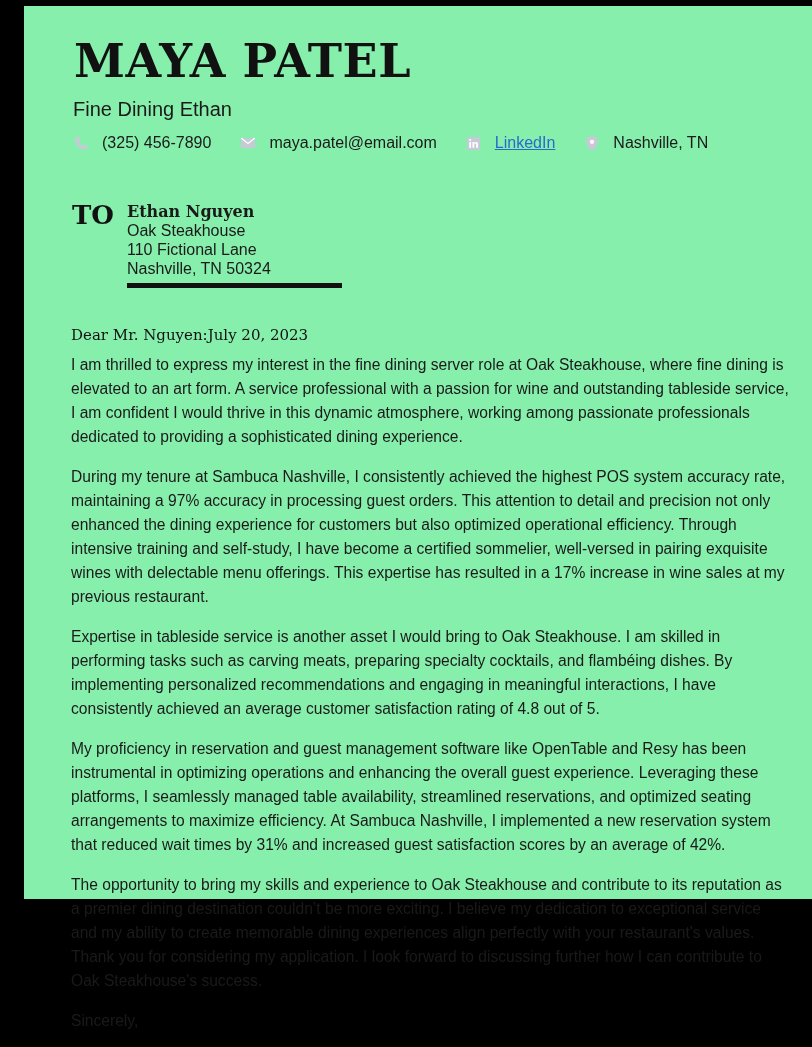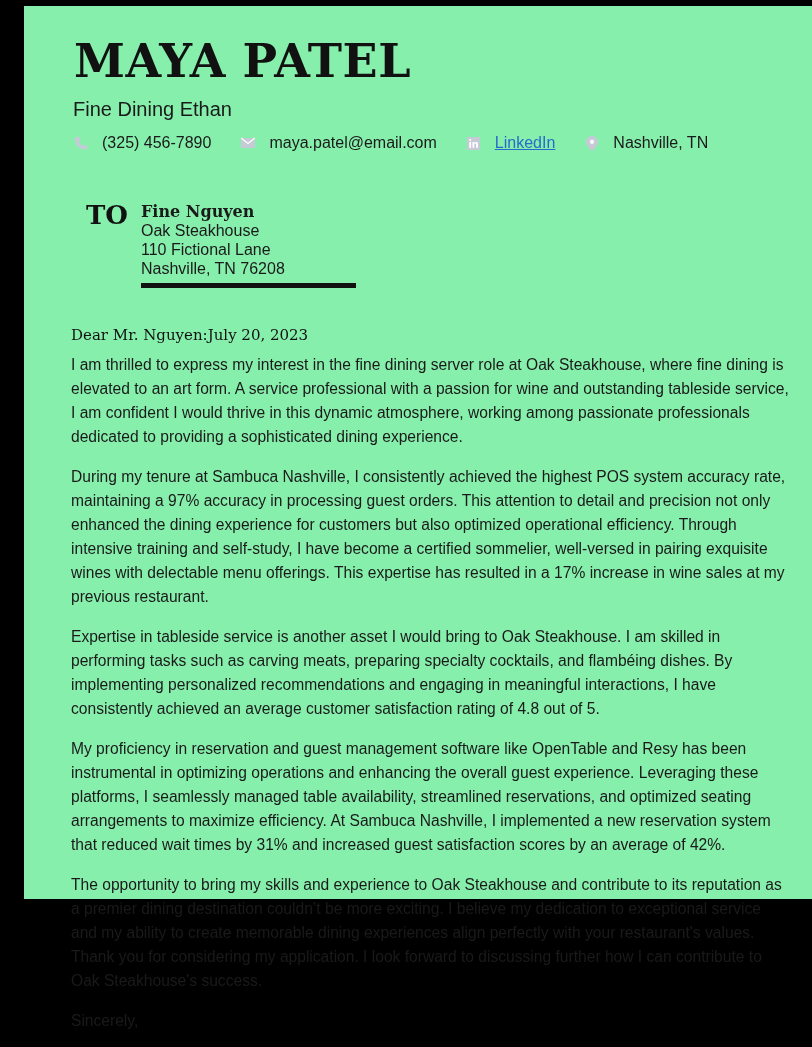--- a/index.html
+++ b/index.html
@@ -30,21 +30,21 @@
     }
     .contacts {
       position: absolute; left: 50px; top: 128px;
       display: flex; align-items: center;
       font-size: 16px; color: #1a1a1a;
     }
     .contact { display: flex; align-items: center; margin-right: 30px; justify-content: center; }
     .contact .icon { width: 14px; height: 14px; margin-right: 14px; display: inline-flex; align-items: center; justify-content: center; }
     .contact a { color: #2a6acb; text-decoration: underline; }
     .to-block {
-      position: absolute; left: 62px; top: 196px;
+      position: absolute; left: 48px; top: 196px;
       display: flex;
     }
     .to-label {
       font-size: 26px; font-weight: bold; color: #111;
       width: 55px; line-height: 1;
     }
     .recipient { font-size: 16px; line-height: 19px; color: #1a1a1a; }
     .recipient .rname { font-weight: bold; font-size: 16px; }
     .recipient .rule {
       width: 215px; height: 5px; background: #111; margin-top: 5px;
@@ -105,24 +105,24 @@
             <circle cx="6" cy="5.8" r="2.1" fill="#fff"></circle>
           </svg>
       </span>
       <span>Nashville, TN</span>
     </div>
   </div>
 
   <div class="to-block">
     <div class="to-label serif">TO</div>
     <div class="recipient sans">
-      <div class="rname serif">Fine Nguyen</div>
+      <div class="rname serif">Ethan Nguyen</div>
       <div>Oak Steakhouse</div>
       <div>110 Fictional Lane</div>
-      <div>Nashville, TN 76208</div>
+      <div>Nashville, TN 50324</div>
       <div class="rule"></div>
     </div>
   </div>
 
   <div class="greet-row serif">
     <span>Dear Mr. Nguyen:</span>
     <span>July 20, 2023</span>
   </div>
 
   <div class="body-text sans">

